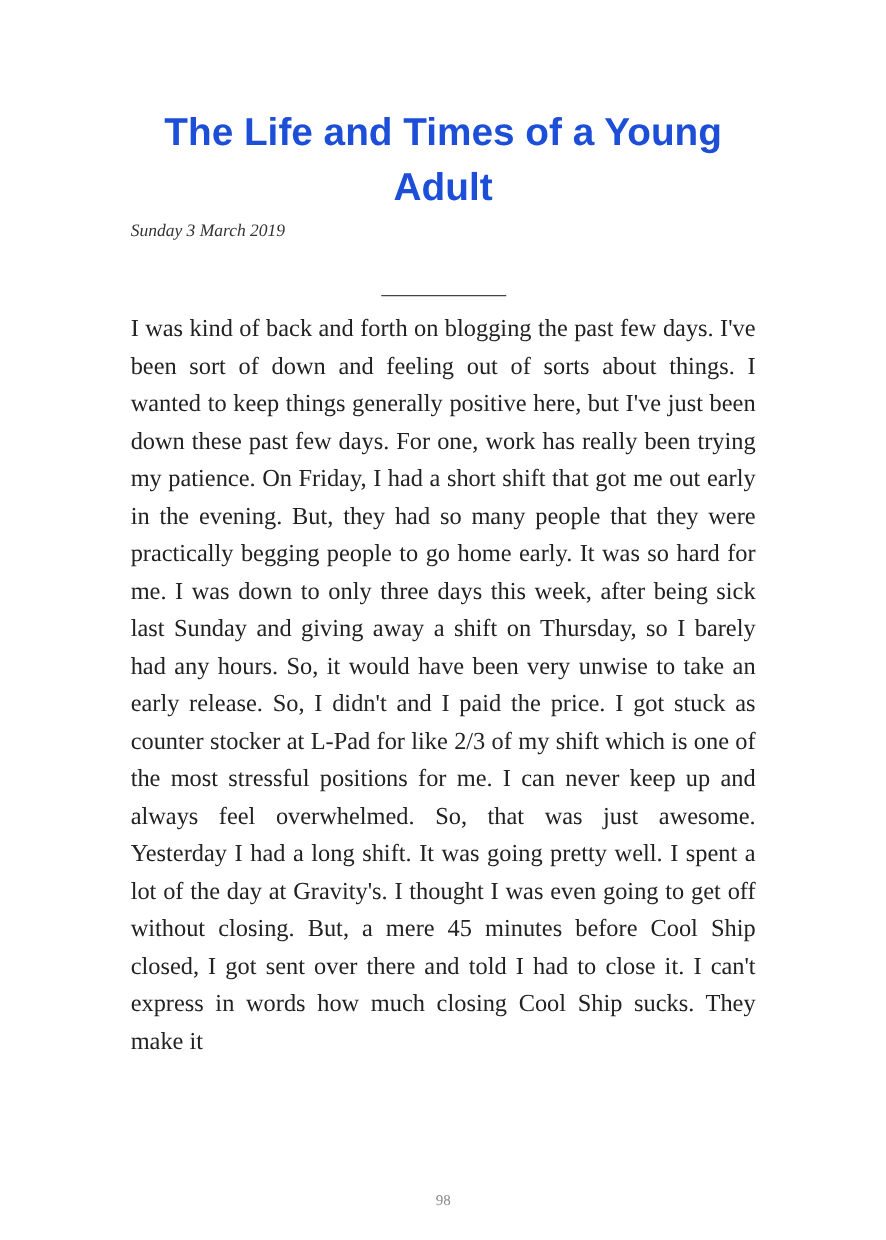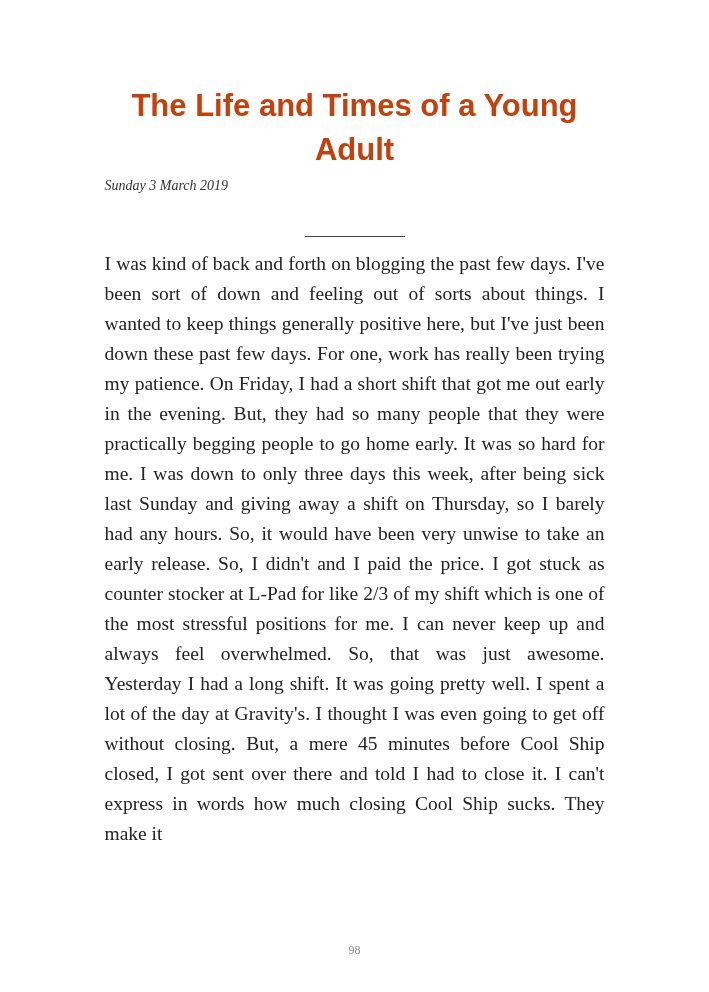--- a/index.html
+++ b/index.html
@@ -29,21 +29,21 @@
     margin: 0 auto;
     padding-top: 84px;
   }
 
   .post-title {
     font-family: "Liberation Sans", sans-serif;
     font-weight: 700;
     font-size: 31px;
     line-height: 1.42;
     text-align: center;
-    color: #c2410c;
+    color: #1d4ed8;
     letter-spacing: 0px;
   }
 
   .post-date {
     margin-top: 6px;
     font-family: "Liberation Serif", serif;
     font-style: italic;
     font-size: 14px;
     color: #333333;
   }
@@ -60,21 +60,21 @@
     margin-top: 12px;
     font-family: "Liberation Serif", serif;
     font-size: 19.5px;
     line-height: 30px;
     text-align: justify;
     color: #222222;
   }
 
   .page-number {
     position: absolute;
-    bottom: 34px;
+    bottom: 24px;
     left: 0;
     width: 100%;
     text-align: center;
     font-family: "Liberation Serif", serif;
     font-size: 12px;
     color: #8a8a8a;
   }
 </style>
 </head>
 <body>

